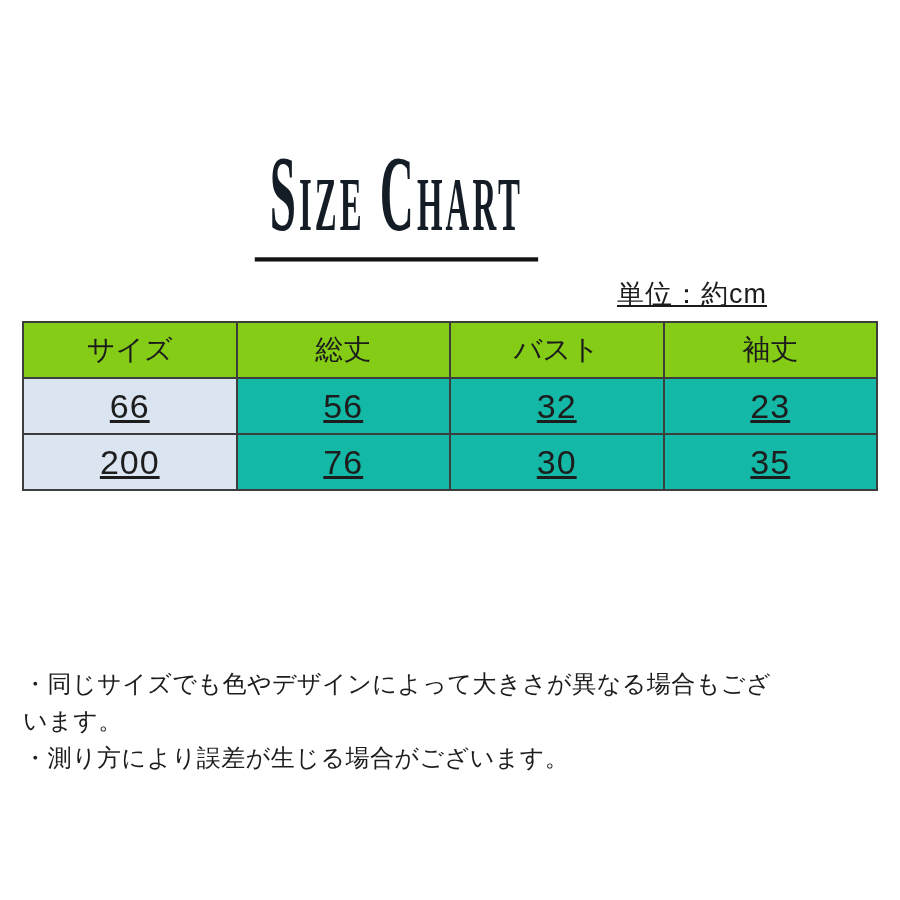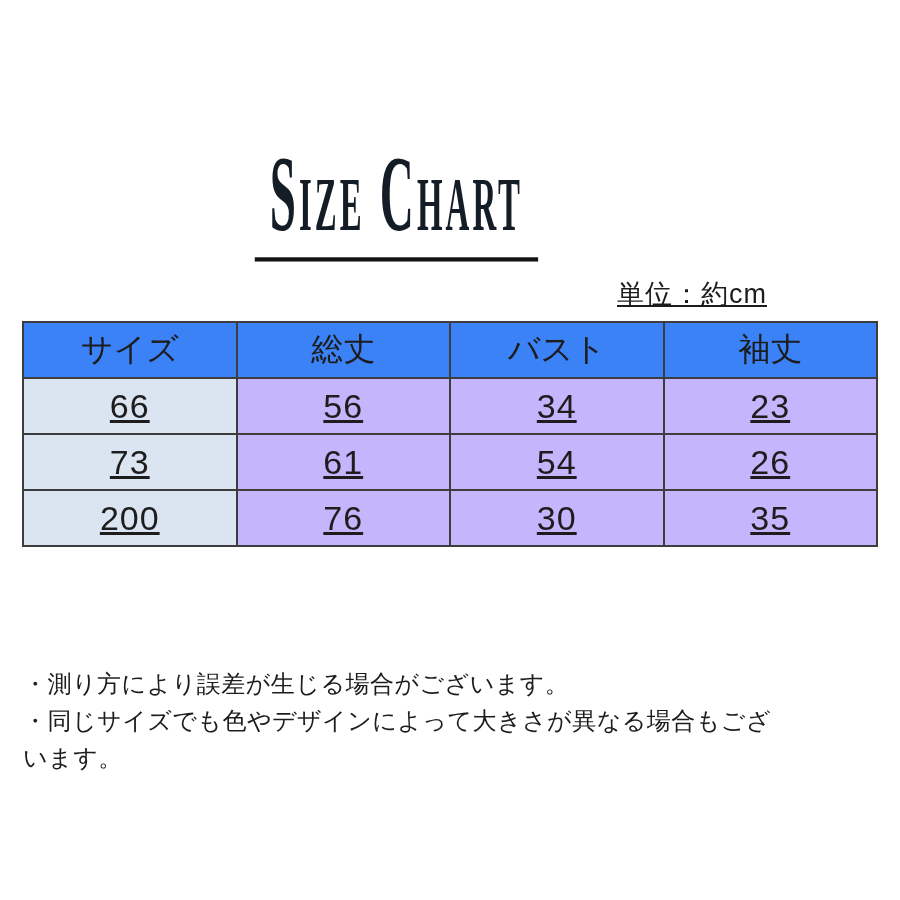--- a/index.html
+++ b/index.html
@@ -56,26 +56,26 @@
     width: 856px;
     border-collapse: collapse;
     table-layout: fixed;
   }
   table.size-table th,
   table.size-table td {
     border: 2px solid #3d3d3d;
     height: 56px;
     text-align: center;
     vertical-align: middle;
-    background: #c4b5fd;
+    background: #14b8a6;
   }
   table.size-table th {
-    background: #3b82f6;
+    background: #84cc16;
     font-weight: 400;
-    font-size: 32px;
+    font-size: 28px;
     color: #1c1c1c;
   }
   table.size-table td.size-col {
     background: #dbe5f1;
   }
   table.size-table td {
     font-size: 34px;
     font-weight: 400;
     letter-spacing: 1px;
     color: #1d1d1d;
@@ -109,36 +109,30 @@
         <th>サイズ</th>
         <th>総丈</th>
         <th>バスト</th>
         <th>袖丈</th>
       </tr>
     </thead>
     <tbody>
       <tr>
         <td class="size-col">66</td>
         <td>56</td>
-        <td>34</td>
+        <td>32</td>
         <td>23</td>
-      </tr>
-      <tr>
-        <td class="size-col">73</td>
-        <td>61</td>
-        <td>54</td>
-        <td>26</td>
       </tr>
       <tr>
         <td class="size-col">200</td>
         <td>76</td>
         <td>30</td>
         <td>35</td>
       </tr>
     </tbody>
   </table>
 
   <div class="notes">
+    <p>・同じサイズでも色やデザインによって大きさが異なる場合もございます。</p>
     <p>・測り方により誤差が生じる場合がございます。</p>
-    <p>・同じサイズでも色やデザインによって大きさが異なる場合もございます。</p>
   </div>
 
 </div>
 
 </body></html>

